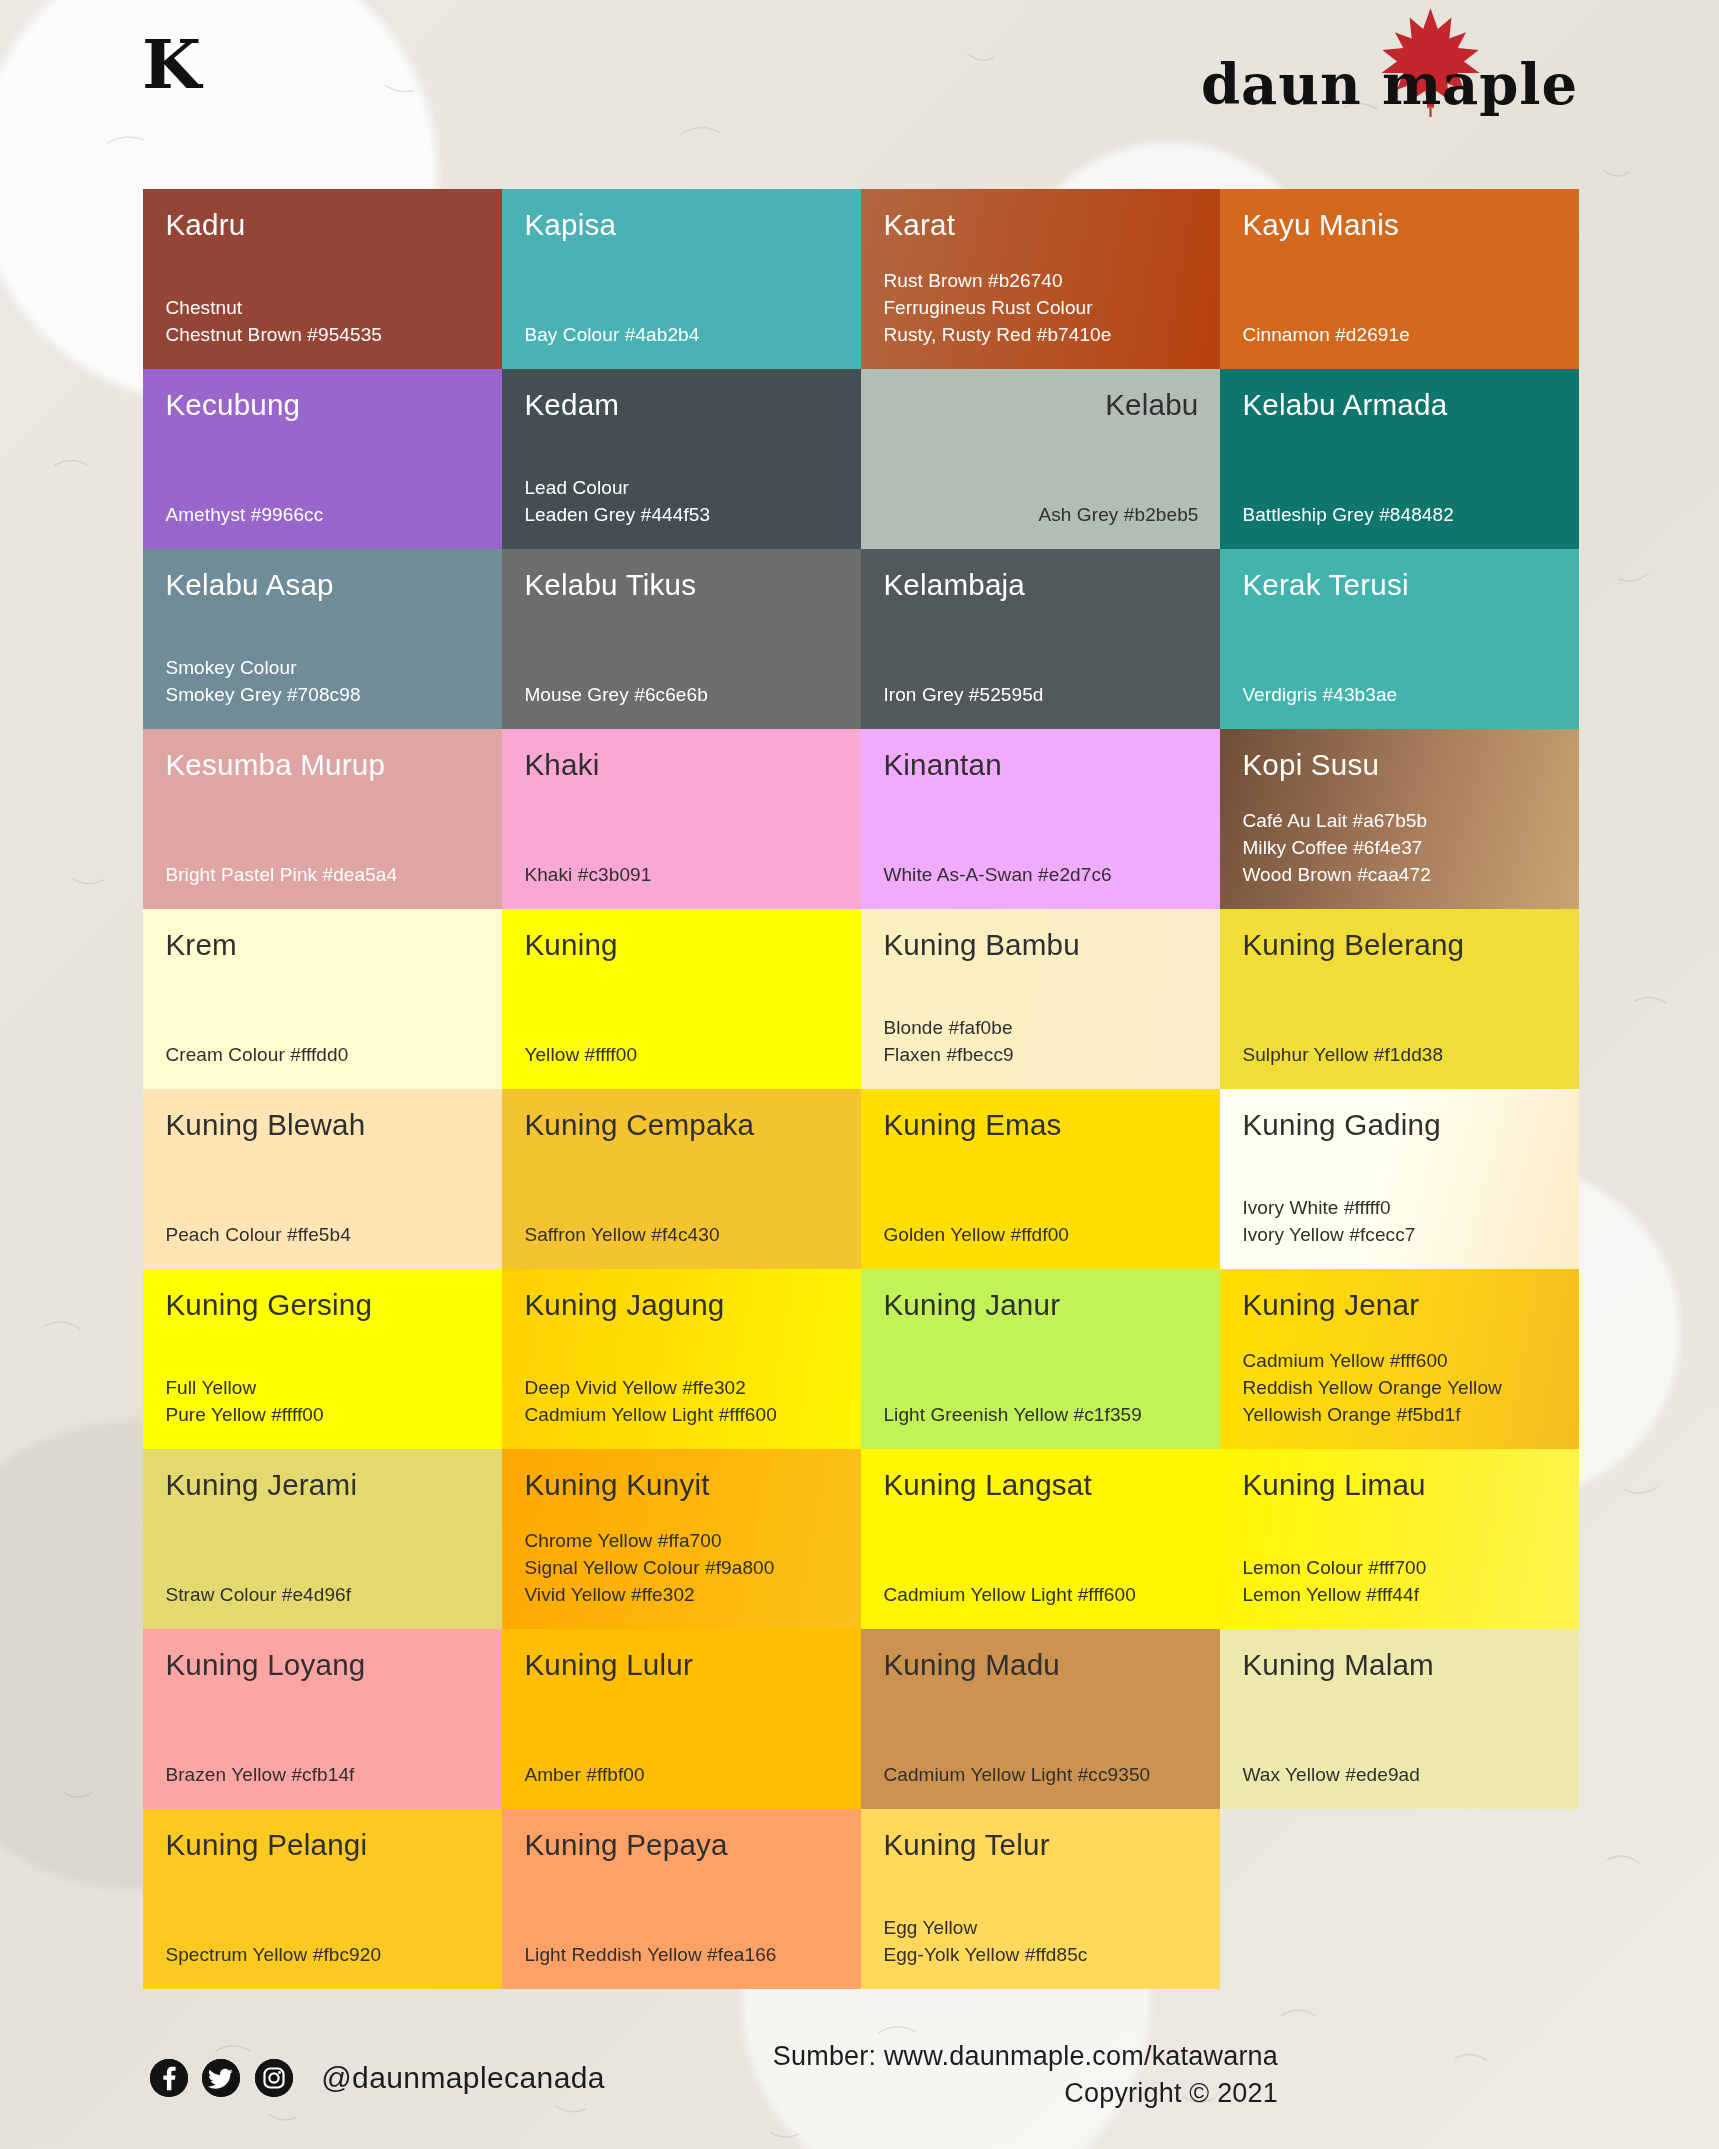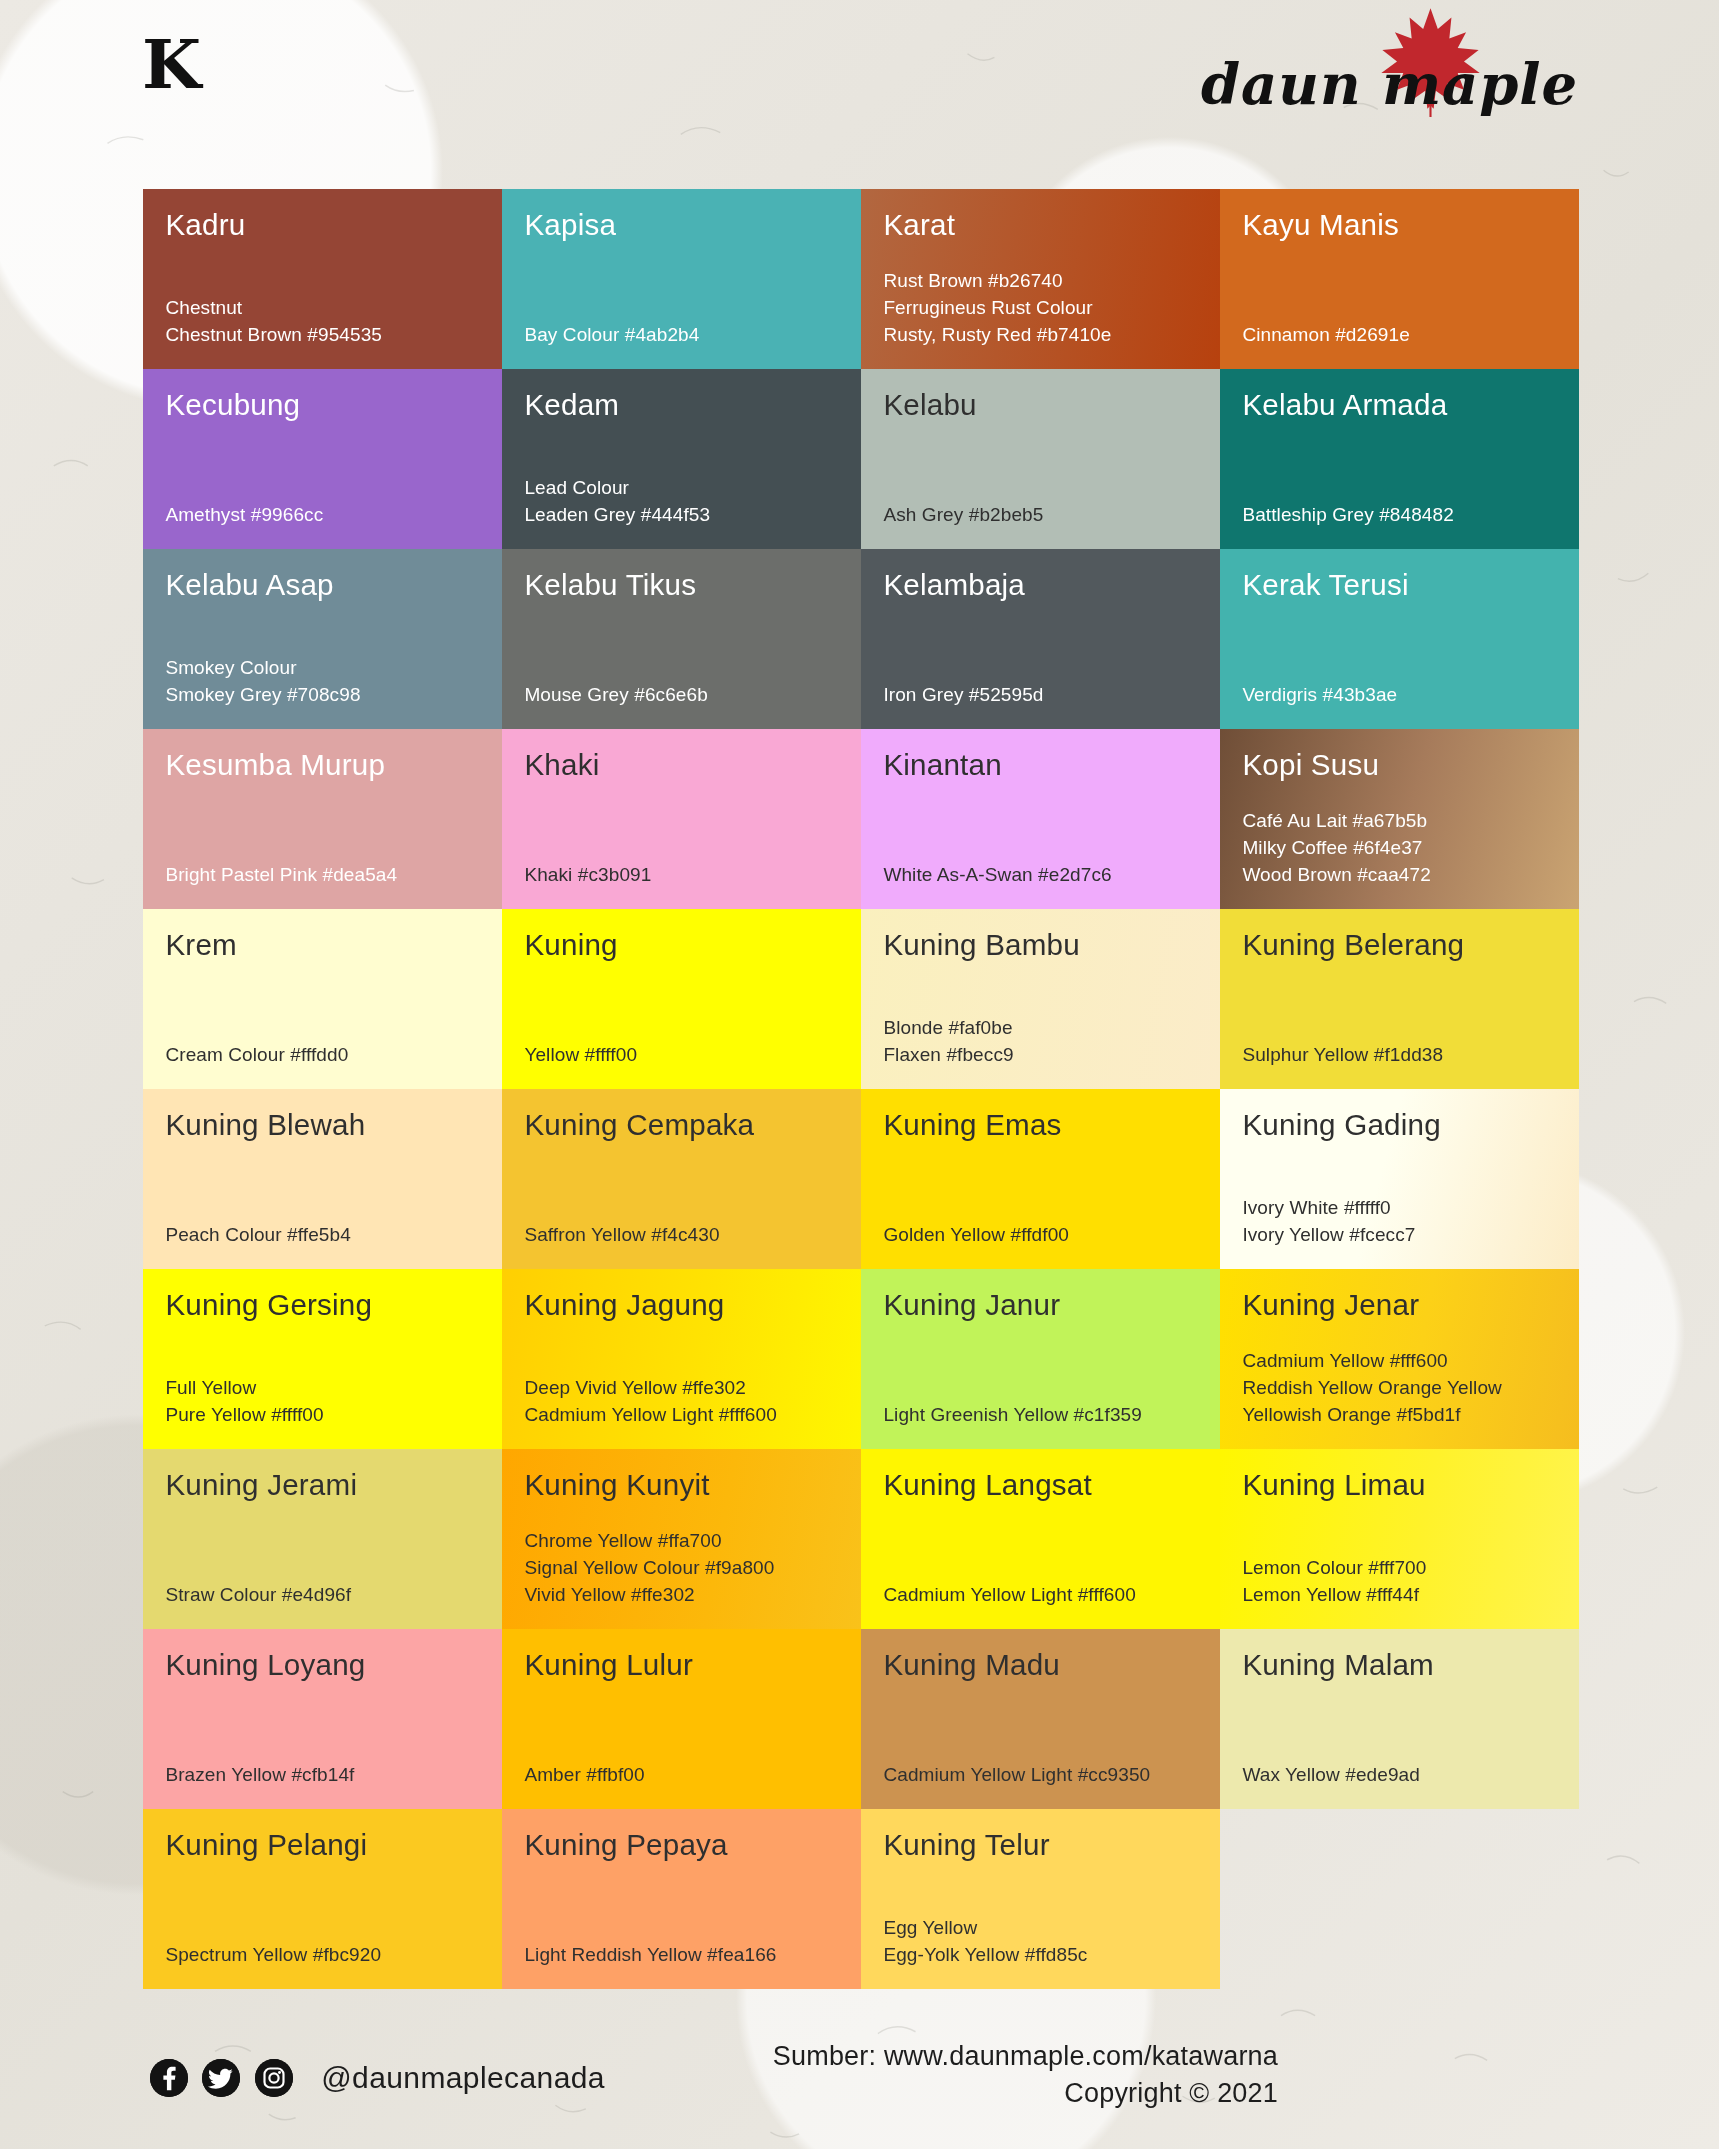--- a/index.html
+++ b/index.html
@@ -72,21 +72,20 @@
   }
   .brand-wordmark {
     font-family: "DejaVu Serif", serif;
     font-weight: 700;
     font-size: 56px;
     color: #111111;
     letter-spacing: 0.9px;
     white-space: nowrap;
     position: relative;
     z-index: 2;
-    font-style: italic;
   }
   .brand-leaf {
     position: absolute;
     left: 176px;
     top: -30px;
     width: 107px;
     height: 113px;
     z-index: 1;
   }
 
@@ -247,21 +246,21 @@
           <div>Amethyst #9966cc</div>
         </div>
       </div>
       <div class="swatch light-text" style="background-color: rgb(68, 79, 83); gap: 16px;">
         <div class="swatch-name">Kedam</div>
         <div class="swatch-aliases">
           <div>Lead Colour</div>
           <div>Leaden Grey #444f53</div>
         </div>
       </div>
-      <div class="swatch dark-text" style="background-color: rgb(178, 190, 181);">
+      <div class="swatch dark-text" style="background-color: rgb(178, 190, 181); text-align: right;">
         <div class="swatch-name">Kelabu</div>
         <div class="swatch-aliases">
           <div>Ash Grey #b2beb5</div>
         </div>
       </div>
       <div class="swatch light-text" style="background-color: #0f766e;">
         <div class="swatch-name">Kelabu Armada</div>
         <div class="swatch-aliases">
           <div>Battleship Grey #848482</div>
         </div>

